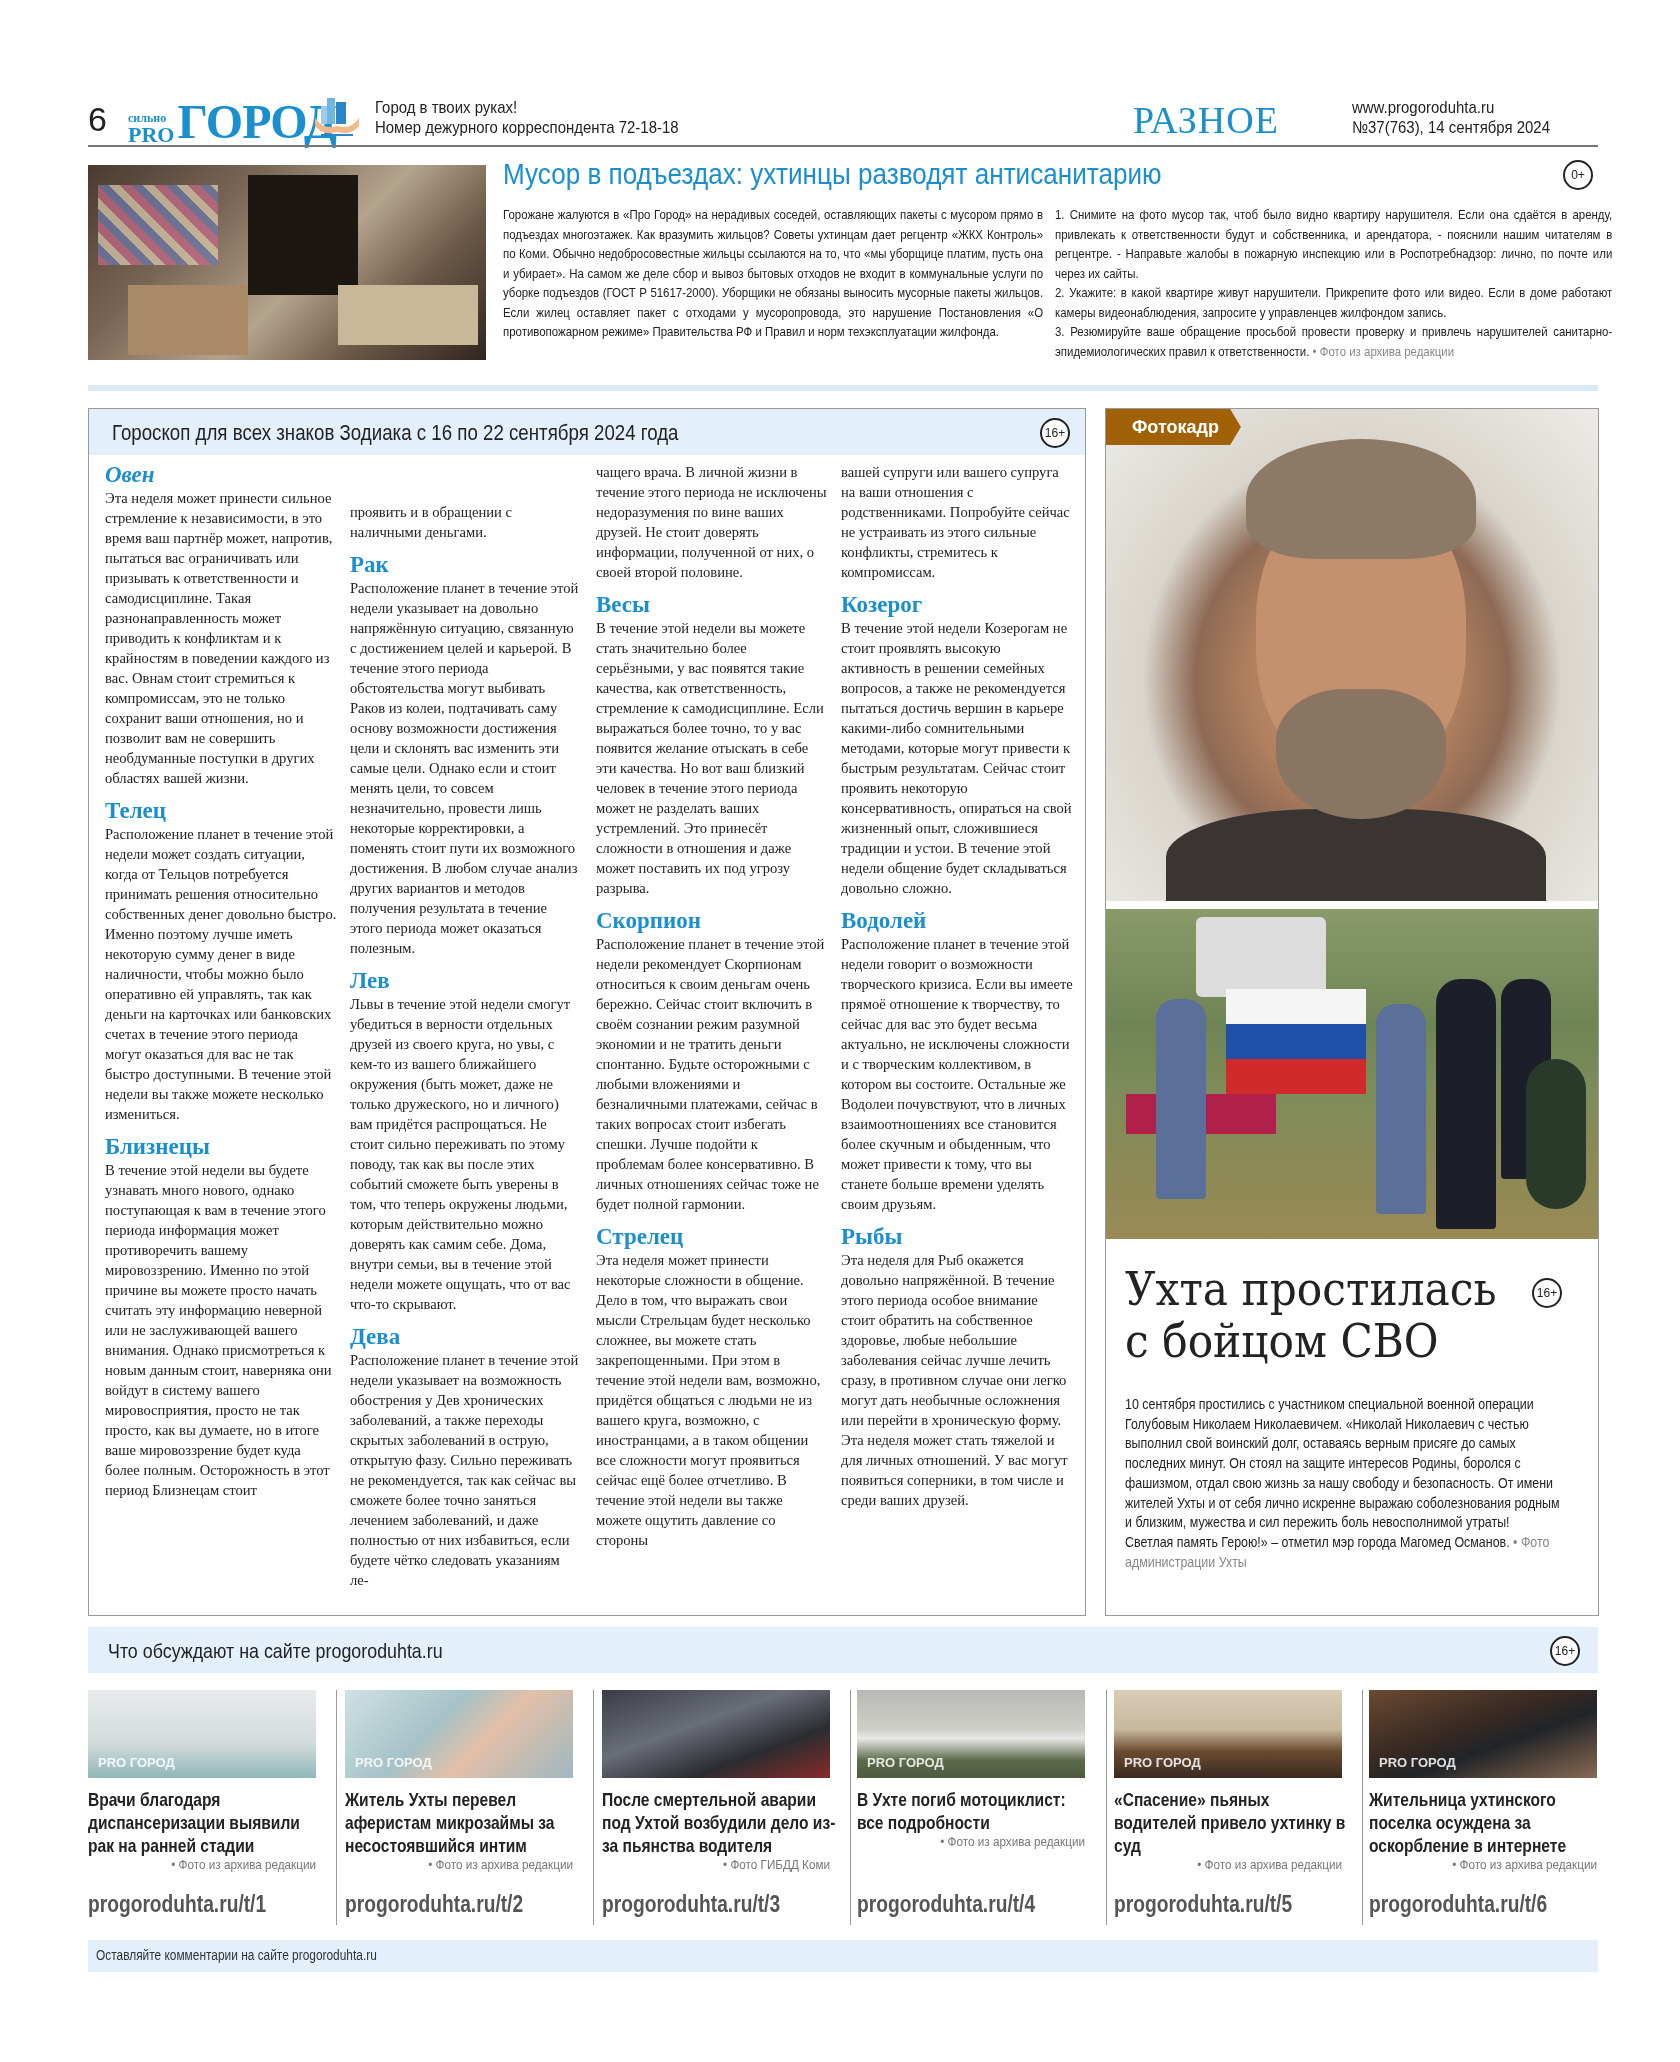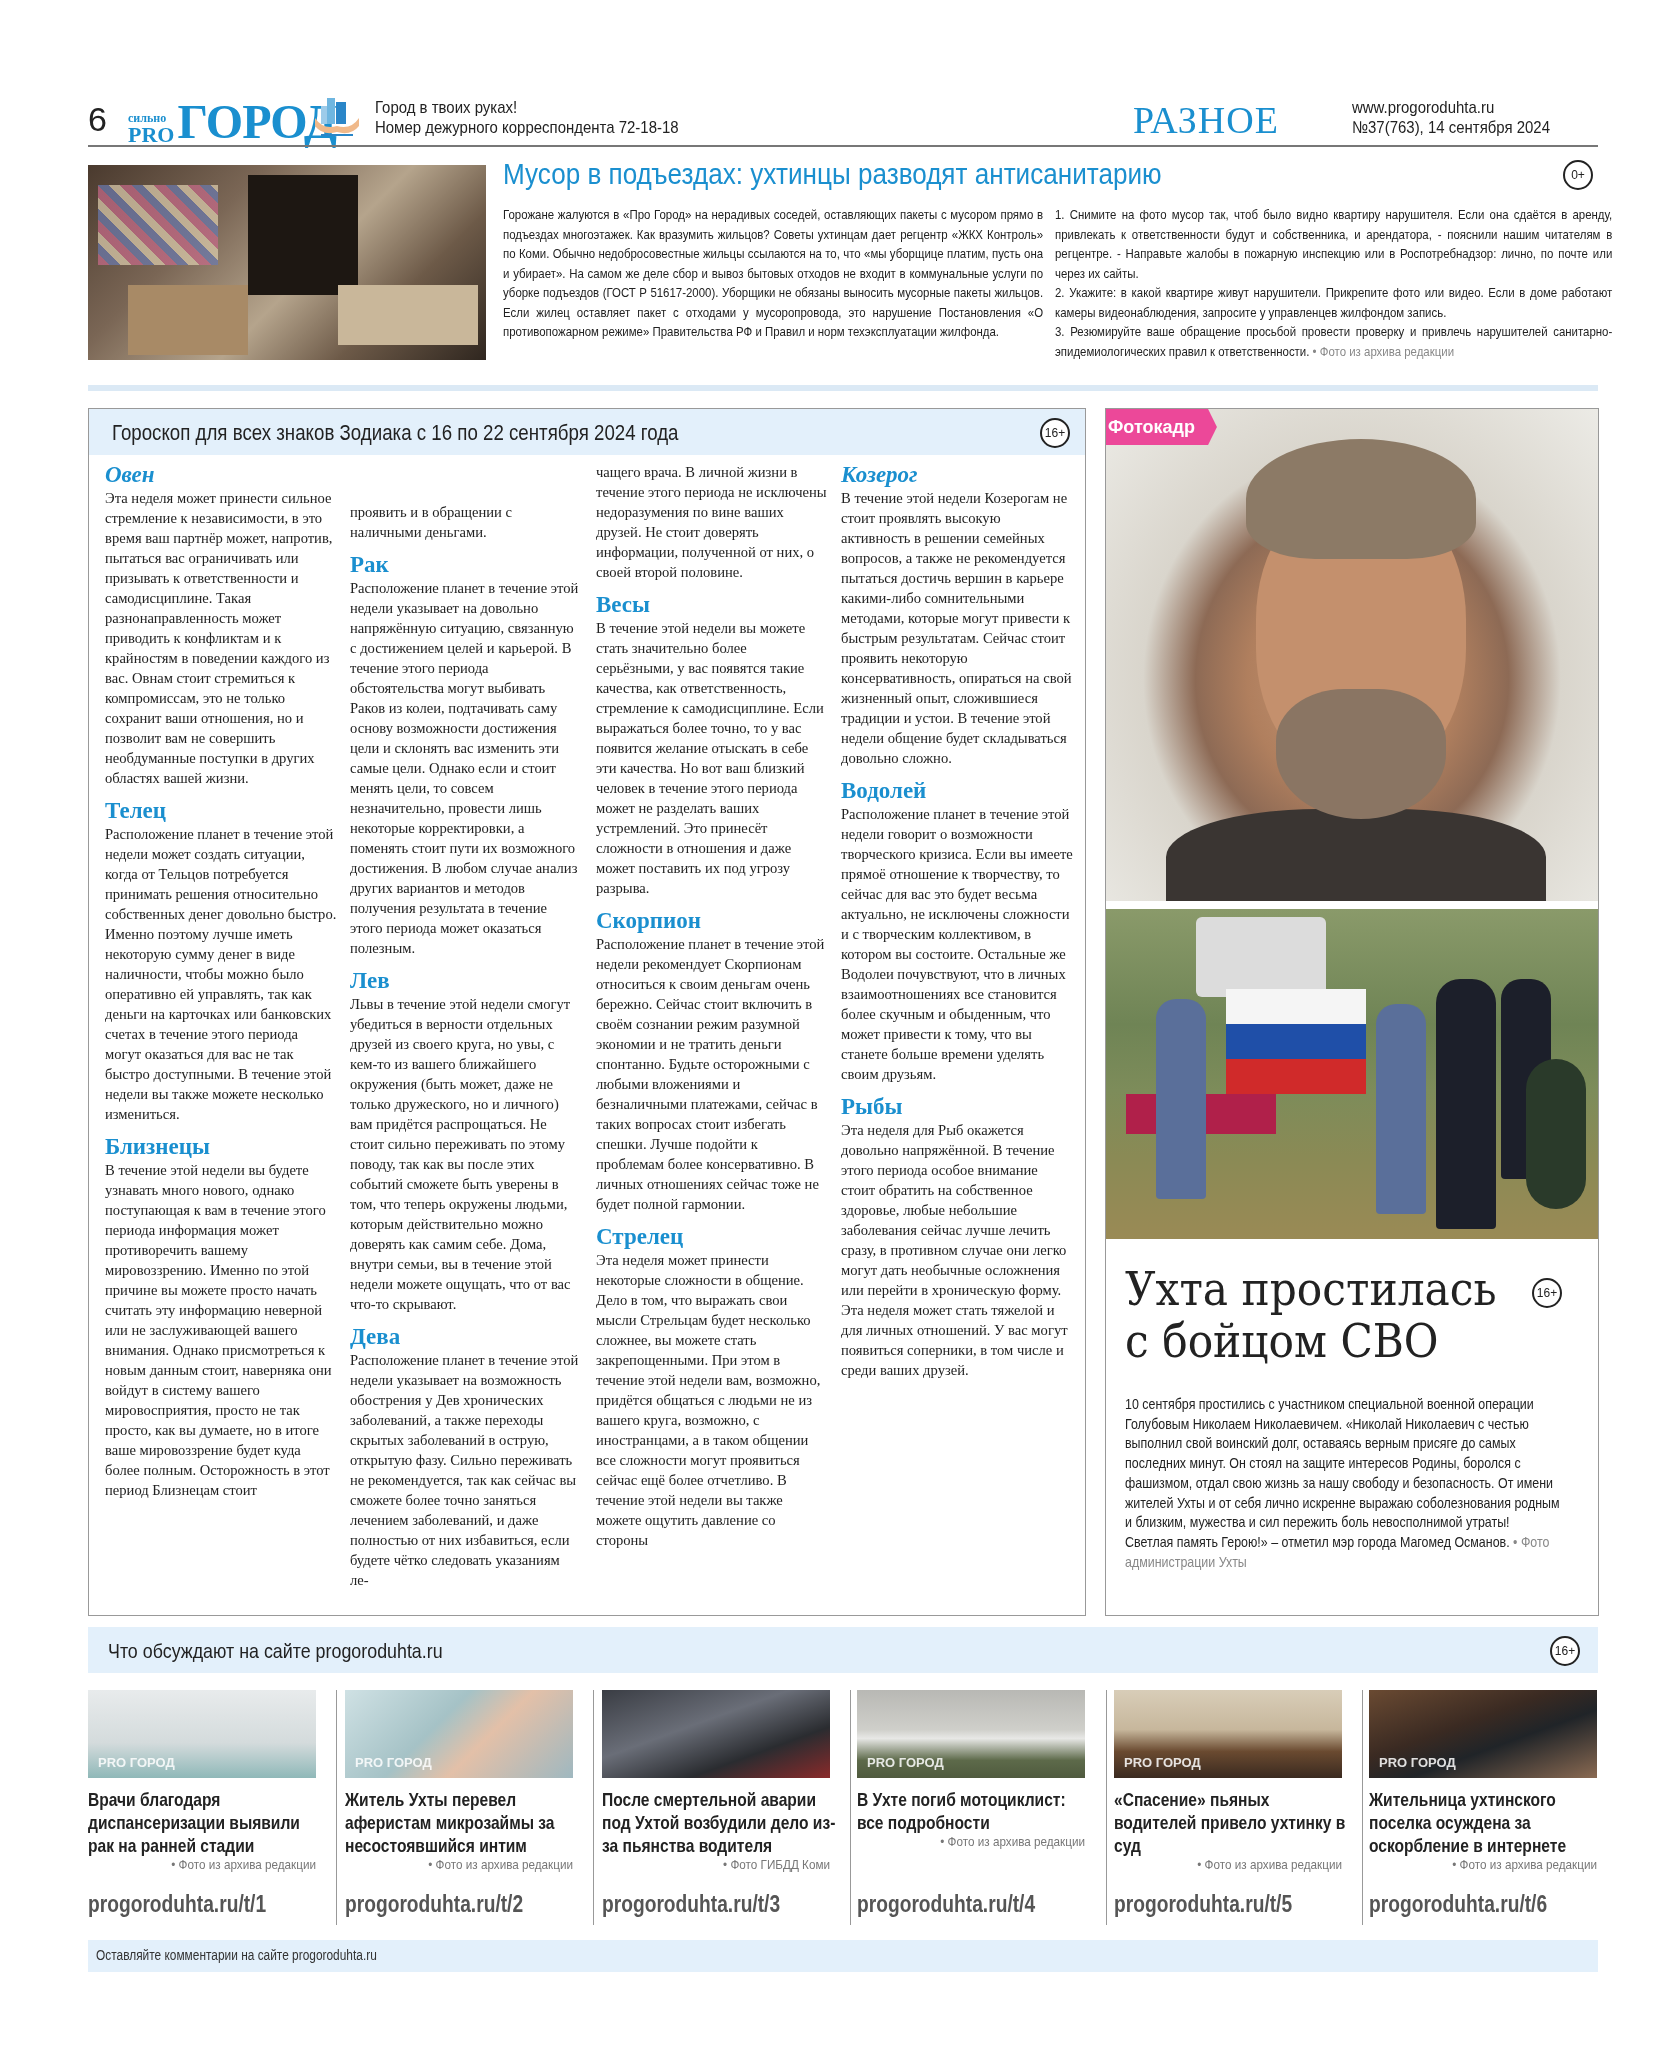--- a/index.html
+++ b/index.html
@@ -44,21 +44,21 @@
   .horo-col p { margin: 0; }
   .c1 { left: 105px; } .c2 { left: 350px; margin-top: 40px; } .c3 { left: 596px; } .c4 { left: 841px; }
 
   
   .photo-box { left: 1105px; top: 408px; width: 494px; height: 1208px; border: 1px solid #999; }
   .portrait { left: 1106px; top: 409px; width: 492px; height: 492px; background: radial-gradient(ellipse at 50% 55%, #c99a78 0%, #b07f5e 30%, #8d6a55 45%, #d9d5cc 60%, #ecebe6 100%); overflow: hidden; }
   .portrait .hair { position:absolute; left: 140px; top: 30px; width: 230px; height: 120px; border-radius: 50% 50% 30% 30%; background: #8c7a66; }
   .portrait .face { position:absolute; left: 150px; top: 80px; width: 210px; height: 290px; border-radius: 45%; background: #c4906d; }
   .portrait .beard { position:absolute; left: 170px; top: 280px; width: 170px; height: 130px; border-radius: 40% 40% 50% 50%; background: #8a7563; }
   .portrait .shirt { position:absolute; left: 60px; top: 400px; width: 380px; height: 120px; border-radius: 40% 40% 0 0; background: #3a3532; }
-  .foto-tab { left: 1106px; top: 409px; height: 36px; padding: 0 22px 0 2px; background: #ec4899; color: #fff; font-weight: bold; font-size: 18px; line-height: 36px; clip-path: polygon(0 0, 92% 0, 100% 50%, 92% 100%, 0 100%); transform-origin: left; }
+  .foto-tab { left: 1106px; top: 409px; height: 36px; padding: 0 22px 0 26px; background: #a16207; color: #fff; font-weight: bold; font-size: 18px; line-height: 36px; clip-path: polygon(0 0, 92% 0, 100% 50%, 92% 100%, 0 100%); transform-origin: left; }
   .funeral { left: 1106px; top: 909px; width: 492px; height: 330px; background: linear-gradient(180deg,#8a9a6a 0%,#6f8455 35%,#7d8c5a 55%,#8a8a55 75%,#9a8a55 100%); overflow: hidden; }
   .funeral .van { position:absolute; left: 90px; top: 8px; width: 130px; height: 80px; background: #dcdcdc; border-radius: 6px; }
   .funeral .flag-w { position:absolute; left: 120px; top: 80px; width: 140px; height: 35px; background: #f5f5f5; }
   .funeral .flag-b { position:absolute; left: 120px; top: 115px; width: 140px; height: 35px; background: #1f4fa8; }
   .funeral .flag-r { position:absolute; left: 120px; top: 150px; width: 140px; height: 35px; background: #d02a2a; }
   .funeral .coffin { position:absolute; left: 20px; top: 185px; width: 150px; height: 40px; background: #b0204a; }
   .funeral .p1 { position:absolute; left: 50px; top: 90px; width: 50px; height: 200px; background: #5a6f9a; border-radius: 20px 20px 4px 4px; }
   .funeral .p2 { position:absolute; left: 270px; top: 95px; width: 50px; height: 210px; background: #5a6f9a; border-radius: 20px 20px 4px 4px; }
   .funeral .p3 { position:absolute; left: 330px; top: 70px; width: 60px; height: 250px; background: #1c1f2a; border-radius: 24px 24px 4px 4px; }
   .funeral .p4 { position:absolute; left: 395px; top: 70px; width: 50px; height: 200px; background: #1c1f2a; border-radius: 20px 20px 4px 4px; }
@@ -153,20 +153,21 @@
 <div class="horo-col c3">
   <p>чащего врача. В личной жизни в течение этого периода не исключены недоразумения по вине ваших друзей. Не стоит доверять информации, полученной от них, о своей второй половине.</p>
   <div class="sign">Весы</div>
   <p>В течение этой недели вы можете стать значительно более серьёзными, у вас появятся такие качества, как ответственность, стремление к самодисциплине. Если выражаться более точно, то у вас появится желание отыскать в себе эти качества. Но вот ваш близкий человек в течение этого периода может не разделать ваших устремлений. Это принесёт сложности в отношения и даже может поставить их под угрозу разрыва.</p>
   <div class="sign">Скорпион</div>
   <p>Расположение планет в течение этой недели рекомендует Скорпионам относиться к своим деньгам очень бережно. Сейчас стоит включить в своём сознании режим разумной экономии и не тратить деньги спонтанно. Будьте осторожными с любыми вложениями и безналичными платежами, сейчас в таких вопросах стоит избегать спешки. Лучше подойти к проблемам более консервативно. В личных отношениях сейчас тоже не будет полной гармонии.</p>
   <div class="sign">Стрелец</div>
   <p>Эта неделя может принести некоторые сложности в общение. Дело в том, что выражать свои мысли Стрельцам будет несколько сложнее, вы можете стать закрепощенными. При этом в течение этой недели вам, возможно, придётся общаться с людьми не из вашего круга, возможно, с иностранцами, а в таком общении все сложности могут проявиться сейчас ещё более отчетливо. В течение этой недели вы также можете ощутить давление со стороны</p>
 </div>
 <div class="horo-col c4">
+  <p>вашей супруги или вашего супруга на ваши отношения с родственниками. Попробуйте сейчас не устраивать из этого сильные конфликты, стремитесь к компромиссам.</p>
   <div class="sign">Козерог</div>
   <p>В течение этой недели Козерогам не стоит проявлять высокую активность в решении семейных вопросов, а также не рекомендуется пытаться достичь вершин в карьере какими-либо сомнительными методами, которые могут привести к быстрым результатам. Сейчас стоит проявить некоторую консервативность, опираться на свой жизненный опыт, сложившиеся традиции и устои. В течение этой недели общение будет складываться довольно сложно.</p>
   <div class="sign">Водолей</div>
   <p>Расположение планет в течение этой недели говорит о возможности творческого кризиса. Если вы имеете прямоё отношение к творчеству, то сейчас для вас это будет весьма актуально, не исключены сложности и с творческим коллективом, в котором вы состоите. Остальные же Водолеи почувствуют, что в личных взаимоотношениях все становится более скучным и обыденным, что может привести к тому, что вы станете больше времени уделять своим друзьям.</p>
   <div class="sign">Рыбы</div>
   <p>Эта неделя для Рыб окажется довольно напряжённой. В течение этого периода особое внимание стоит обратить на собственное здоровье, любые небольшие заболевания сейчас лучше лечить сразу, в противном случае они легко могут дать необычные осложнения или перейти в хроническую форму. Эта неделя может стать тяжелой и для личных отношений. У вас могут появиться соперники, в том числе и среди ваших друзей.</p>
 </div>
 
 <div class="abs photo-box"></div>
 <div class="abs portrait">

